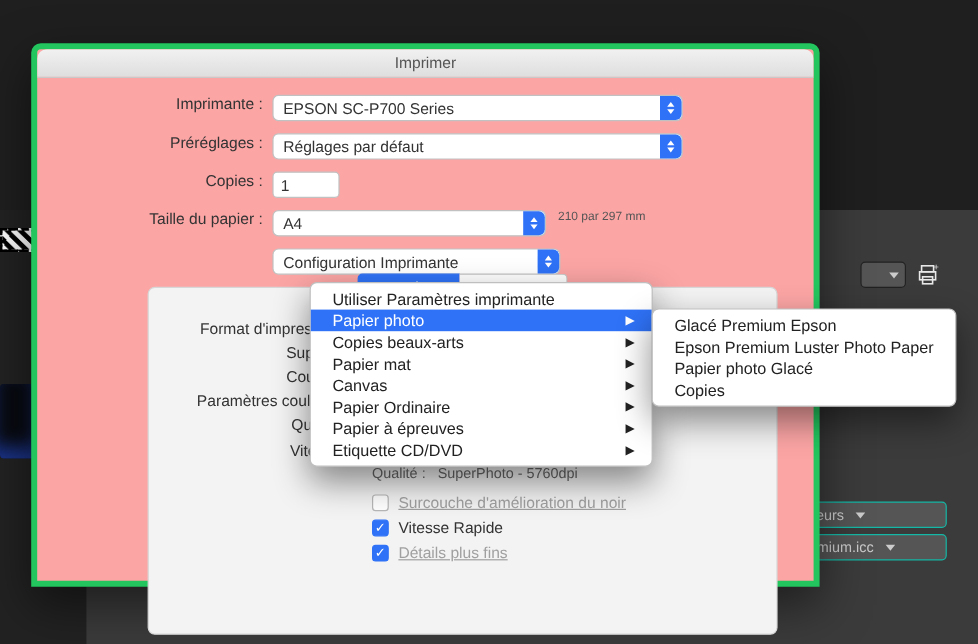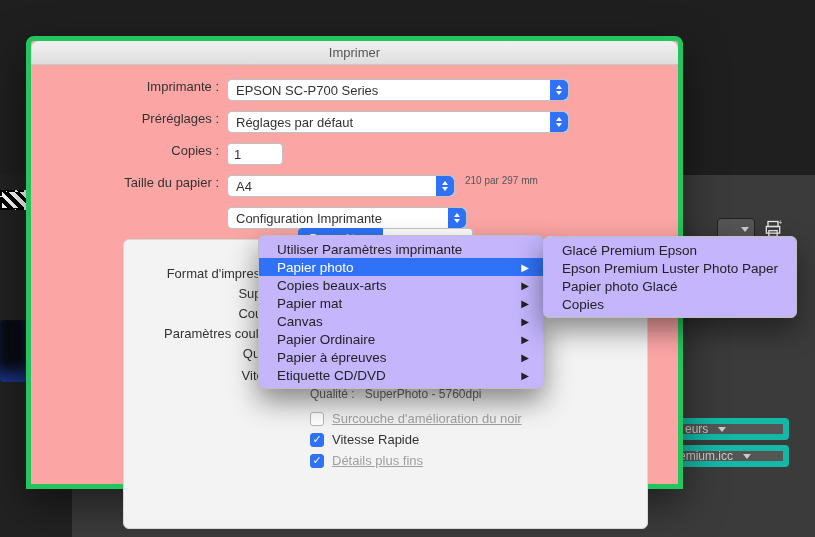--- a/index.html
+++ b/index.html
@@ -79,35 +79,35 @@
   .slider-end { font-size: 13px; color: #555; }
   .quality-read { font-size: 12px; color: #666; margin-left: 186px; margin-top: -2px; }
 
   .check-row { display:flex; align-items:center; margin-left: 186px; margin-top: 10px; font-size: 13px; }
   .chk { width: 14px; height: 14px; border: 1px solid #b7b7b7; border-radius: 3px; background: #fff; margin-right: 8px; display: flex; align-items:center; justify-content:center; }
   .chk.on { background: #2f72f7; border-color: #2f72f7; color: #fff; font-size: 11px; }
   .muted { color: #a0a0a0; text-decoration: underline; }
 
   
   .menu, .submenu {
-    position: absolute; background: #c4b5fd; border: 1px solid #bfbfbf; border-radius: 6px;
+    position: absolute; background: #ffffff; border: 1px solid #bfbfbf; border-radius: 6px;
     box-shadow: 0 12px 28px rgba(0,0,0,.45); font-size: 13.5px; color: #222; padding: 4px 0;
   }
   .menu { left: 258px; top: 235px; width: 286px; }
-  .submenu { left: 543px; top: 236px; width: 254px; }
+  .submenu { left: 543px; top: 257px; width: 254px; }
   .mitem { display:flex; align-items:center; justify-content:space-between; padding: 2px 14px 2px 18px; height: 18px; }
   .mitem.hl { background: #2f72f7; color: #fff; }
   .mitem .arrow { font-size: 10px; }
   .mitem.hl .arrow { color: #fff; }
 
   
   .rp-btns { position:absolute; top: 218px; right: 30px; display:flex; gap:6px; align-items:center; }
   .rp-dd { width: 38px; height:22px; background:#555; border:1px solid #222; border-radius:4px; display:flex; align-items:center; justify-content:flex-end; padding-right:5px; }
   .rp-ic { width:24px; height:22px; display:flex; align-items:center; justify-content:center; }
-  .rp-field { position:absolute; right: 26px; height:22px; background:#555; border:6px solid #14b8a6; border-radius:4px; color:#ccc; font-size:12px; display:flex; align-items:center; padding:0 6px; }
+  .rp-field { position:absolute; right: 26px; height:22px; background:#555; border:1px solid #14b8a6; border-radius:4px; color:#ccc; font-size:12px; display:flex; align-items:center; padding:0 6px; }
   .rp-field .dd { margin-left: 10px; }
   .rp-f1 { top: 418px; width: 116px; }
   .rp-f2 { top: 445px; width: 126px; }
 
   .dd-tri { width:0;height:0;border-left:4px solid transparent;border-right:4px solid transparent;border-top:5px solid #ccc;display:inline-block;margin-left:4px;}
 
   
   .bg-left {
     position:absolute; left:0; top:175px; width:72px; height:362px; background: #222;
   }

